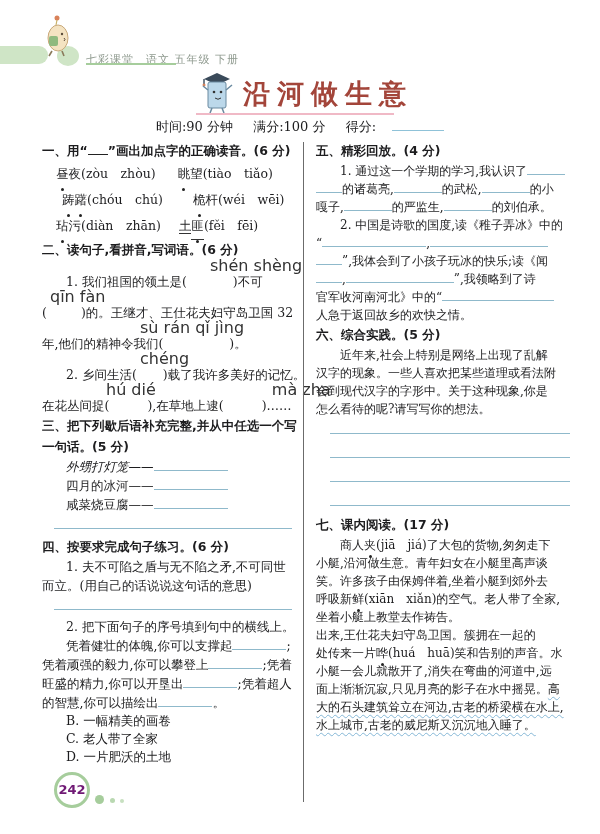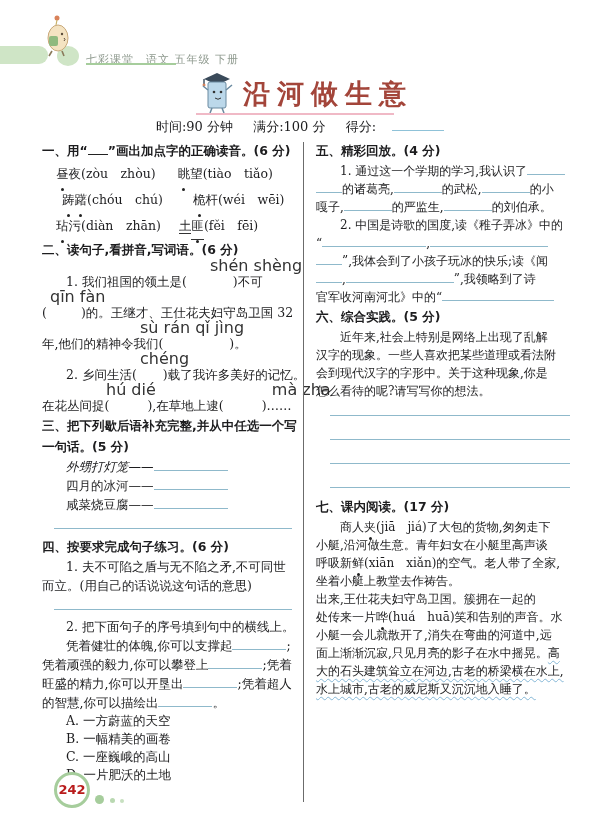--- a/index.html
+++ b/index.html
@@ -50,21 +50,21 @@
   .dot{position:relative;display:inline-block;}
   .dot::after{content:"";position:absolute;left:50%;bottom:-4px;width:3px;height:3px;
               margin-left:-1.5px;border-radius:50%;background:#222;}
   .ul{border-bottom:1px solid #333;}
   .wavy{text-decoration:underline;text-decoration-style:wavy;text-decoration-color:#85b7d6;
         text-decoration-thickness:1px;text-underline-offset:3px;}
 
   
   .page-badge{position:absolute;left:54px;top:772px;width:30px;height:30px;border:3px solid #a6cd9c;
               border-radius:50%;text-align:center;line-height:30px;font-size:13px;font-weight:bold;
-              font-family:"DejaVu Sans","Liberation Sans",sans-serif;color:#b91c1c;background:#fff;}
+              font-family:"DejaVu Sans","Liberation Sans",sans-serif;color:#701a75;background:#fff;}
   .fdot{position:absolute;border-radius:50%;background:#a6cd9c;}
   .fdot1{left:95px;top:795px;width:9px;height:9px;}
   .fdot2{left:110px;top:798px;width:5px;height:5px;background:#b9d8b1;}
   .fdot3{left:120px;top:799px;width:4px;height:4px;background:#c7e0c0;}
 </style>
 </head>
 <body>
 
 <div class="page">
 
@@ -130,48 +130,49 @@
       <div class="line bl" style="margin-left: 12px;"><span class="blank" style="width: 238px;"></span></div>
       <div class="line h">四、按要求完成句子练习。(6 分)</div>
       <div class="line" style="margin-left: 24px;">1. 夫不可陷之盾与无不陷之矛,不可同世</div>
       <div class="line">而立。(用自己的话说说这句话的意思)</div>
       <div class="line bl" style="margin-left: 12px;"><span class="blank" style="width: 238px;"></span></div>
       <div class="line" style="margin-left: 24px;">2. 把下面句子的序号填到句中的横线上。</div>
       <div class="line" style="margin-left: 24px;">凭着健壮的体魄,你可以支撑起<span class="blank" style="width: 54px;"></span>;</div>
       <div class="line">凭着顽强的毅力,你可以攀登上<span class="blank" style="width: 54px;"></span>;凭着</div>
       <div class="line">旺盛的精力,你可以开垦出<span class="blank" style="width: 54px;"></span>;凭着超人</div>
       <div class="line">的智慧,你可以描绘出<span class="blank" style="width: 54px;"></span>。</div>
-      <div class="line opt" style="margin-left: 24px;">A. 一方蔚蓝的天空</div>
       <div class="line opt" style="margin-left: 24px;">B. 一幅精美的画卷</div>
-      <div class="line opt" style="margin-left: 24px;">C. 一座巍峨的高山</div>
+      <div class="line opt" style="margin-left: 24px;">C. 老人带了全家</div>
       <div class="line opt" style="margin-left: 24px;">D. 一片肥沃的土地</div>
     </div>
   <div class="divider"></div>
   <div class="col col-right" id="col-right">
       <div class="line h">五、精彩回放。(4 分)</div>
       <div class="line" style="margin-left: 24px;">1. 通过这一个学期的学习,我认识了<span class="blank" style="width: 38px;"></span></div>
       <div class="line"><span class="blank" style="width: 26px;"></span>的诸葛亮,<span class="blank" style="width: 48px;"></span>的武松,<span class="blank" style="width: 48px;"></span>的小</div>
       <div class="line">嘎子,<span class="blank" style="width: 48px;"></span>的严监生,<span class="blank" style="width: 48px;"></span>的刘伯承。</div>
       <div class="line" style="margin-left: 24px;">2. 中国是诗歌的国度,读《稚子弄冰》中的</div>
       <div class="line">“<span class="blank" style="width: 104px;"></span>,<span class="blank" style="width: 118px;"></span></div>
       <div class="line"><span class="blank" style="width: 26px;"></span>”,我体会到了小孩子玩冰的快乐;读《闻</div>
       <div class="line"><span class="blank" style="width: 26px;"></span>,<span class="blank" style="width: 108px;"></span>”,我领略到了诗</div>
       <div class="line">官军收河南河北》中的“<span class="blank" style="width: 112px;"></span></div>
+      <div class="line">人急于返回故乡的欢快之情。</div>
       <div class="line h">六、综合实践。(5 分)</div>
       <div class="line" style="margin-left: 24px;">近年来,社会上特别是网络上出现了乱解</div>
       <div class="line">汉字的现象。一些人喜欢把某些道理或看法附</div>
       <div class="line">会到现代汉字的字形中。关于这种现象,你是</div>
       <div class="line">怎么看待的呢?请写写你的想法。</div>
       <div class="line bl" style="margin-left: 14px;"><span class="blank" style="width: 240px;"></span></div>
       <div class="line bl" style="margin-left: 14px;"><span class="blank" style="width: 240px;"></span></div>
       <div class="line bl" style="margin-left: 14px;"><span class="blank" style="width: 240px;"></span></div>
       <div class="line bl" style="margin-left: 14px;"><span class="blank" style="width: 240px;"></span></div>
       <div class="line h">七、课内阅读。(17 分)</div>
       <div class="line" style="margin-left: 24px;">商人<span class="dot">夹</span>(jiā　jiá)了大包的货物,匆匆走下</div>
       <div class="line">小艇,沿河做生意。青年妇女在小艇里高声谈</div>
+      <div class="line">笑。许多孩子由保姆伴着,坐着小艇到郊外去</div>
       <div class="line">呼吸新<span class="dot">鲜</span>(xiān　xiǎn)的空气。老人带了全家,</div>
       <div class="line">坐着小艇上教堂去作祷告。</div>
       <div class="line">出来,王仕花夫妇守岛卫国。簇拥在一起的</div>
       <div class="line">处传来一片<span class="dot">哗</span>(huá　huā)笑和告别的声音。水</div>
       <div class="line">小艇一会儿就散开了,消失在弯曲的河道中,远</div>
       <div class="line">面上渐渐沉寂,只见月亮的影子在水中摇晃。<span class="wavy">高</span></div>
       <div class="line"><span class="wavy">大的石头建筑耸立在河边,古老的桥梁横在水上,</span></div>
       <div class="line"><span class="wavy">水上城市,古老的威尼斯又沉沉地入睡了。</span></div>
     </div>
 

